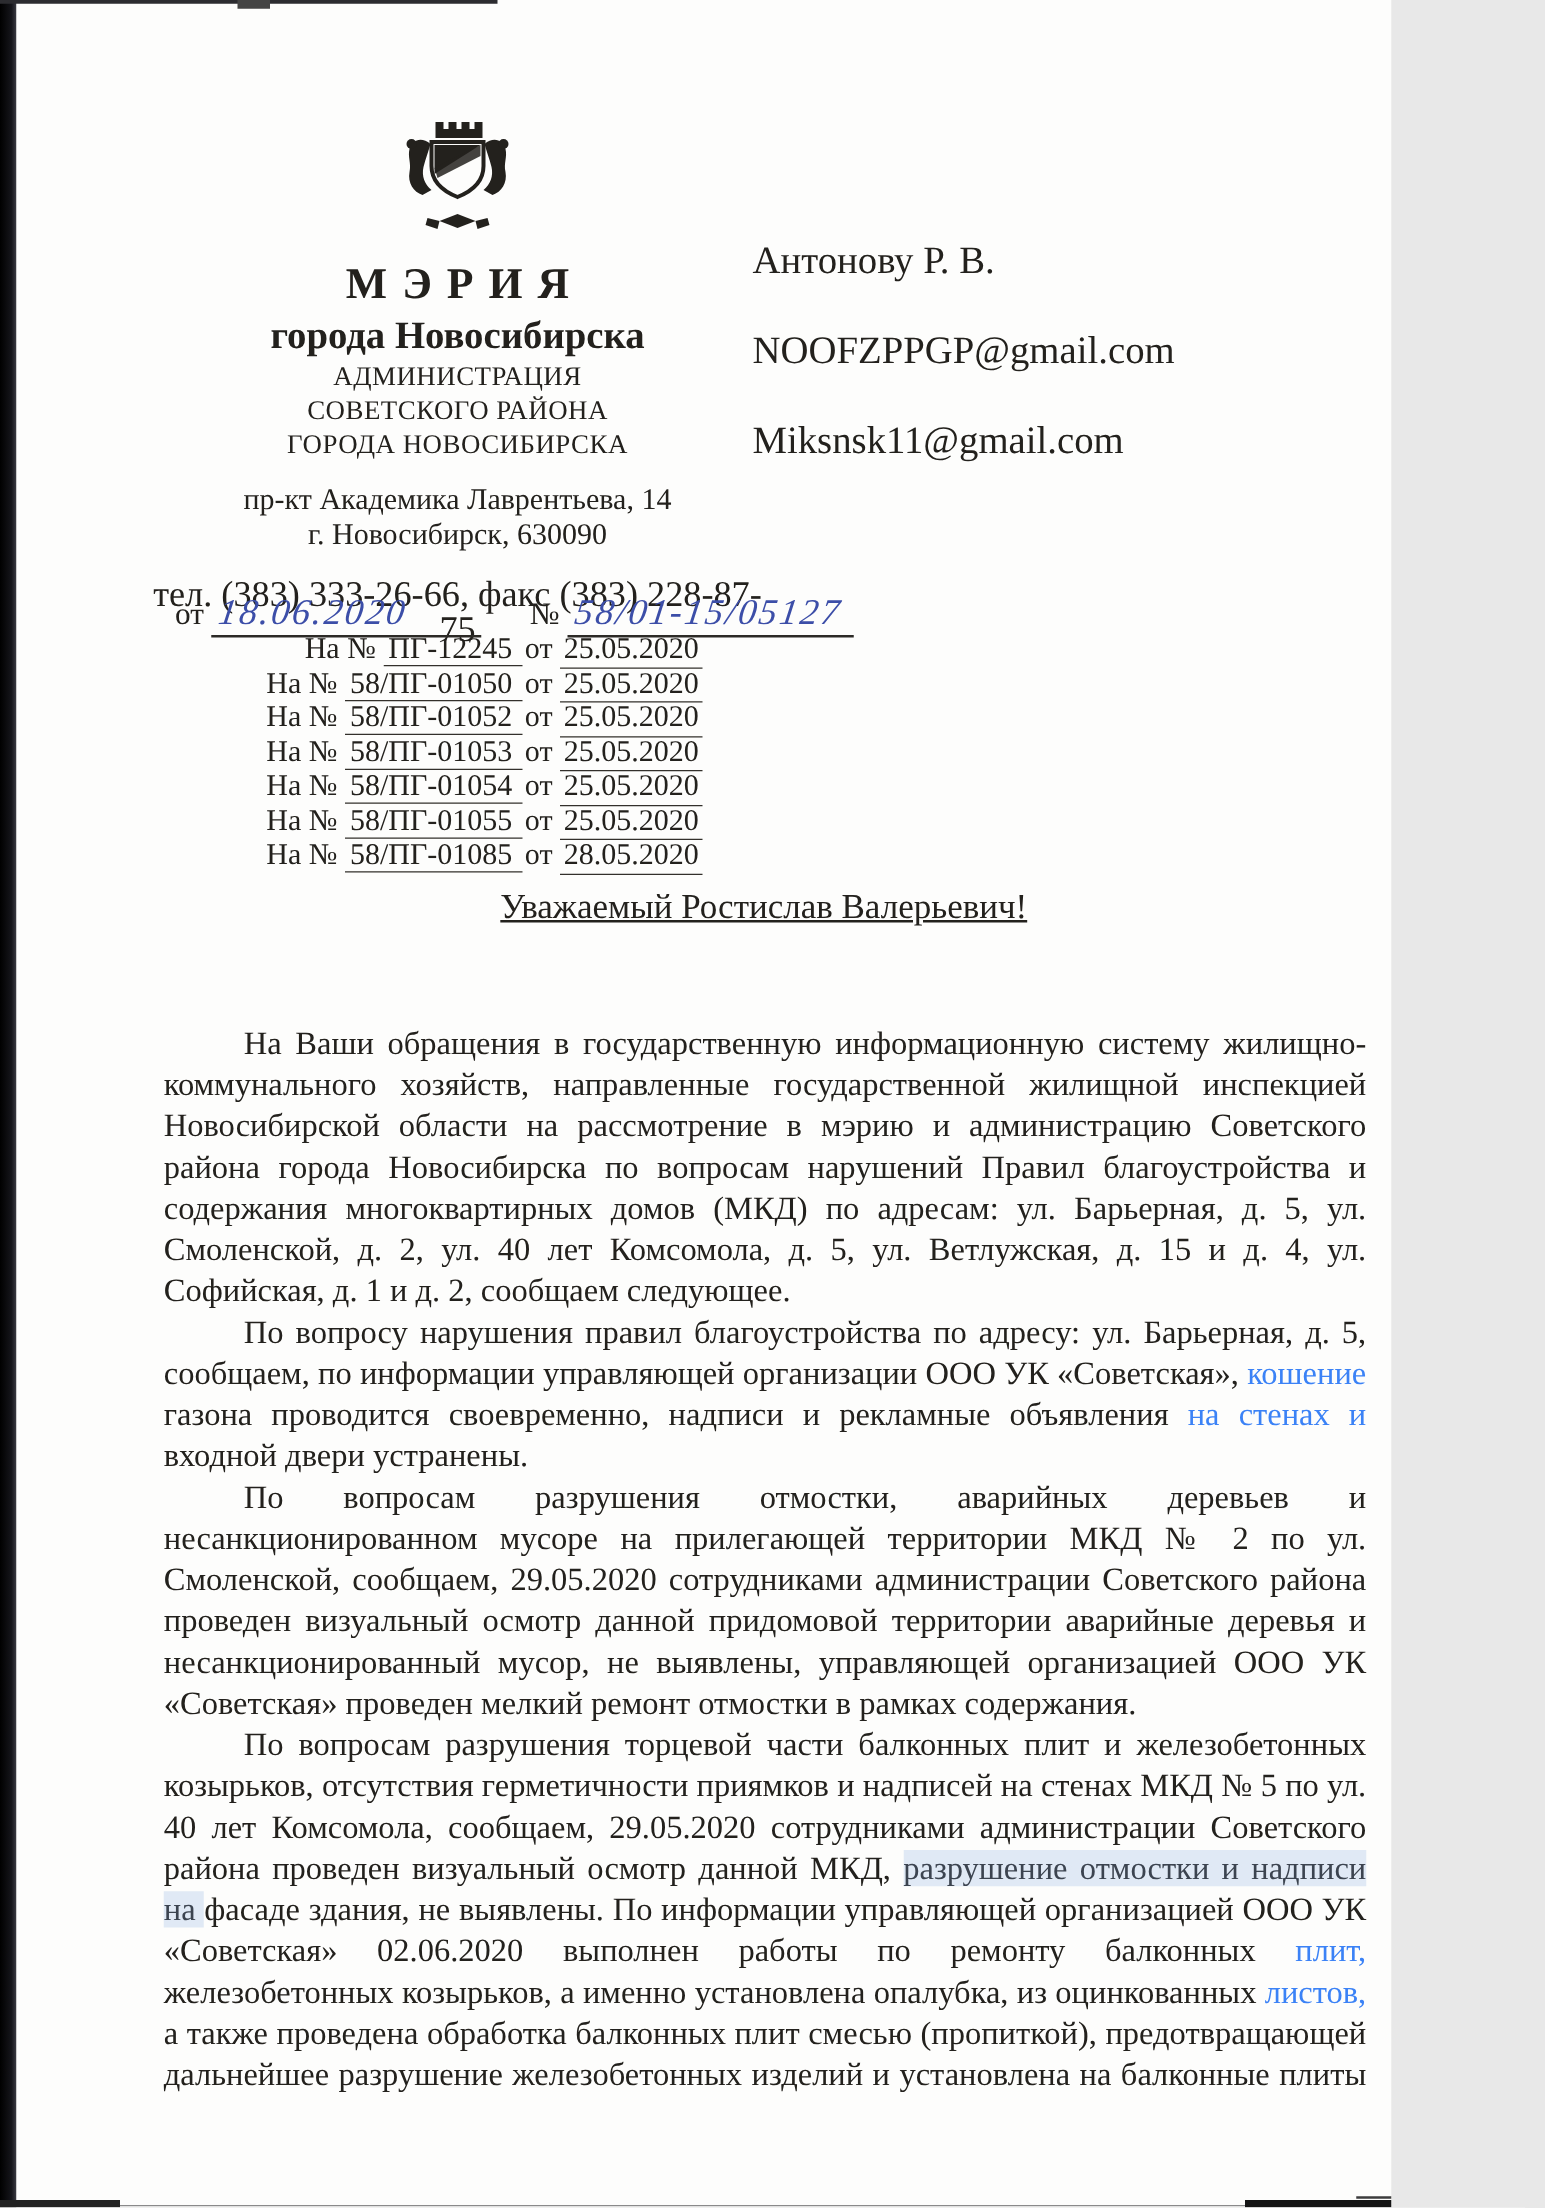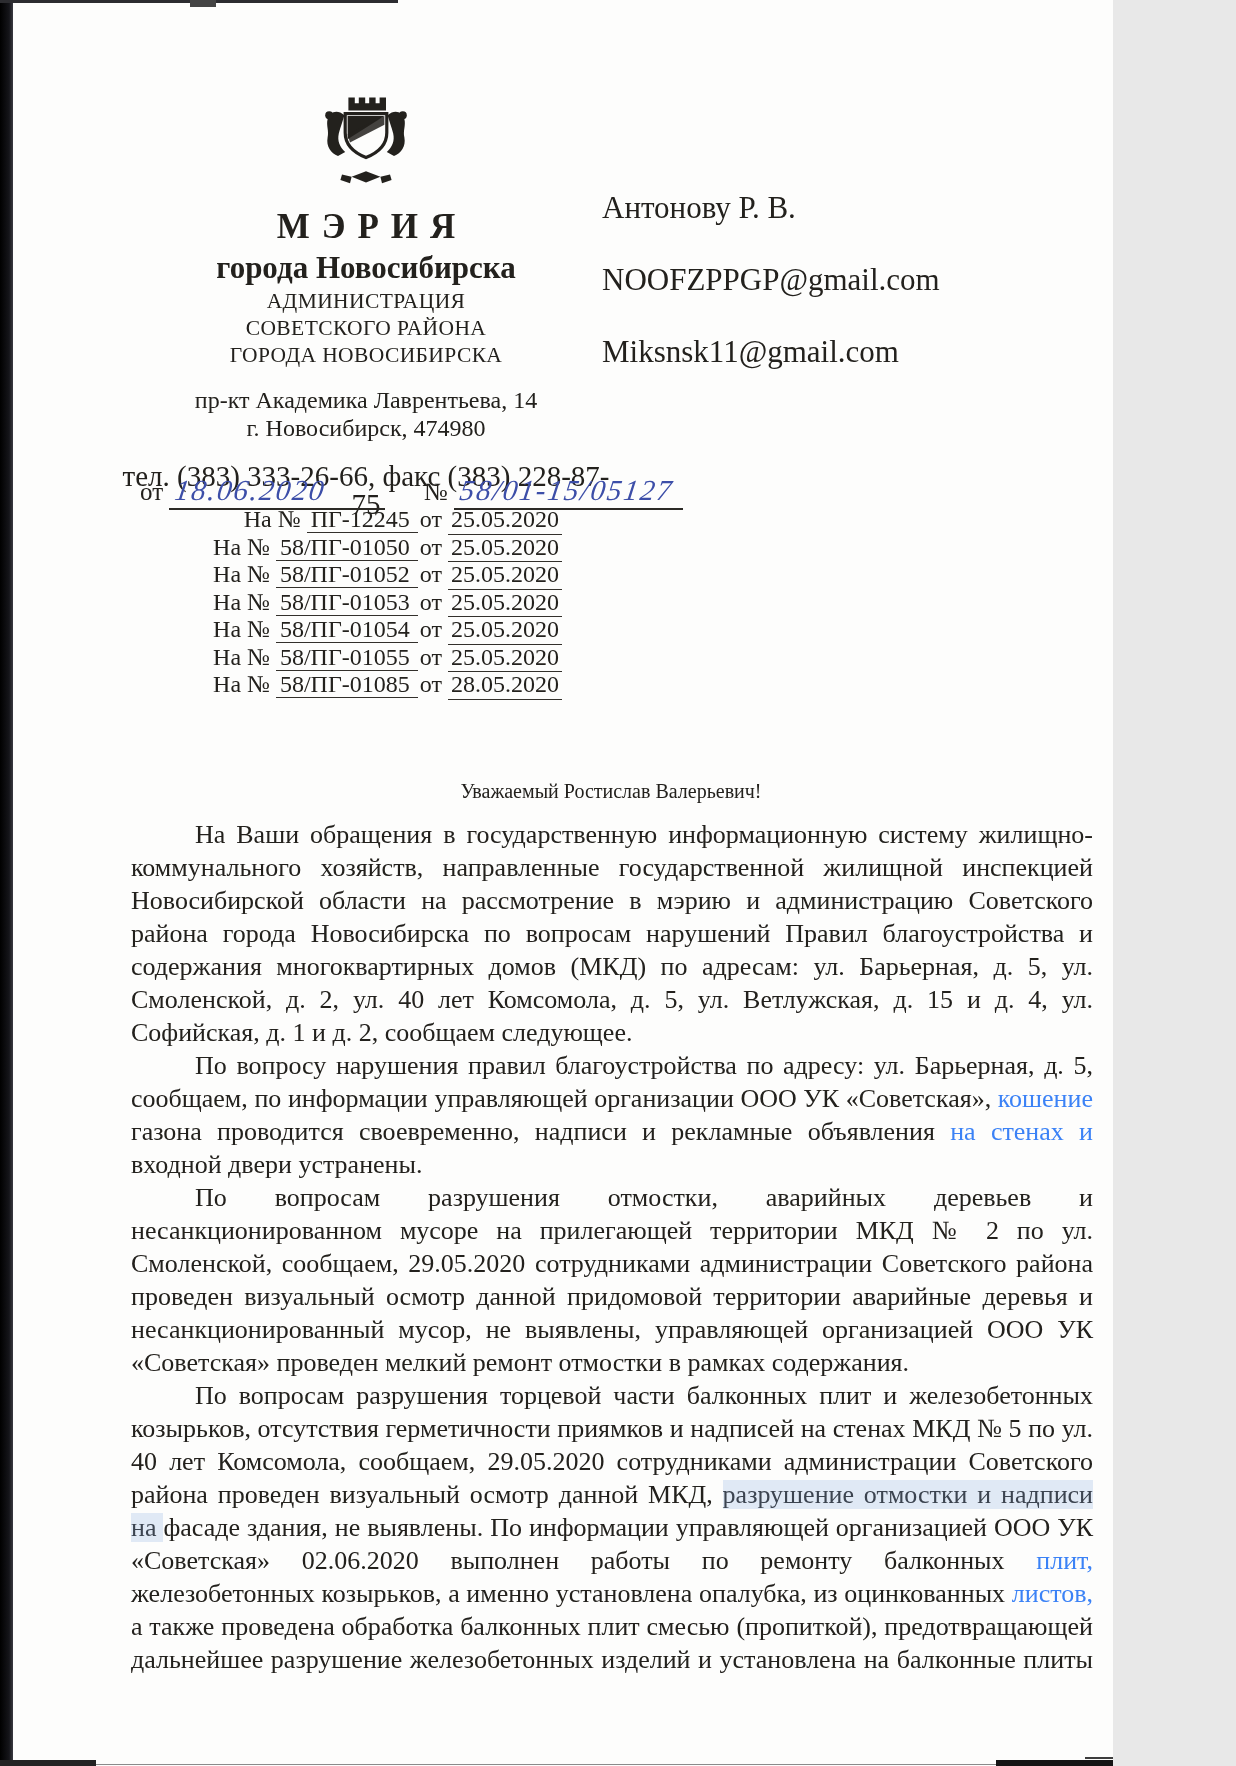--- a/index.html
+++ b/index.html
@@ -52,21 +52,21 @@
   .u{border-bottom:1.5px solid #33302b;}
   .ref-num{padding:0 8px 0 4px;}
   .ref-mid{margin:0 6px 0 2px;}
   .ref-date{padding:0 3px;}
 
   
   .recipient{position:absolute;left:602px;top:190px;font-size:31px;}
   .recipient > div{margin-bottom:36px;white-space:nowrap;}
 
   
-  .salutation{position:absolute;left:130px;top:780px;width:962px;text-align:center;font-size:20px;}
+  .salutation{position:absolute;left:130px;top:710px;width:962px;text-align:center;font-size:28px;text-decoration:underline;}
   .body{position:absolute;left:131px;top:818px;width:962px;font-size:26px;line-height:33px;
         text-align:justify;}
   .body p{margin:0;text-indent:64px;}
   .body p.force-last{text-align-last:justify;}
   .faded{color:#3b82f6;}
   .hl{background:rgba(125,165,225,0.22);color:#3c4450;}
 </style>
 </head>
 <body>
 
@@ -104,21 +104,21 @@
           <path d="M90 100 l-12 3 l2 8 l12 -4 z"></path>
         </g>
       </svg>
     </div>
     <div class="org1">МЭРИЯ</div>
     <div class="org2">города Новосибирска</div>
     <div class="orgsub">АДМИНИСТРАЦИЯ</div>
     <div class="orgsub">СОВЕТСКОГО РАЙОНА</div>
     <div class="orgsub">ГОРОДА НОВОСИБИРСКА</div>
     <div class="addr">пр-кт Академика Лаврентьева, 14</div>
-    <div class="addr" style="margin-top:0;">г. Новосибирск, 474980</div>
+    <div class="addr" style="margin-top:0;">г. Новосибирск, 630090</div>
     <div class="phone">тел. (383) 333-26-66, факс (383) 228-87-75</div>
   </div>
 
   <div class="recipient">
     <div>Антонову Р. В.</div>
     <div>NOOFZPPGP@gmail.com</div>
     <div>Miksnsk11@gmail.com</div>
   </div>
 
   <div class="outgoing">

